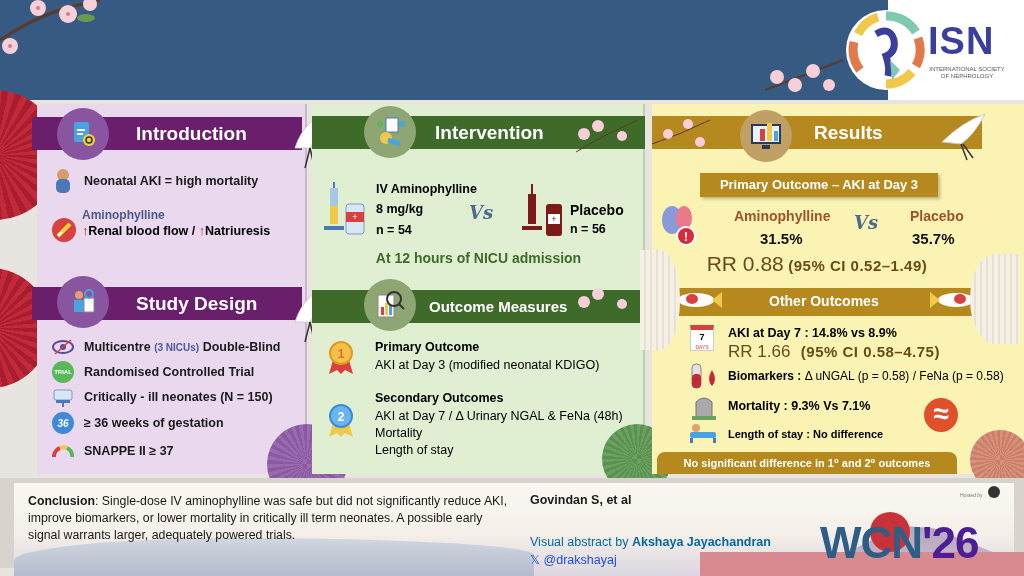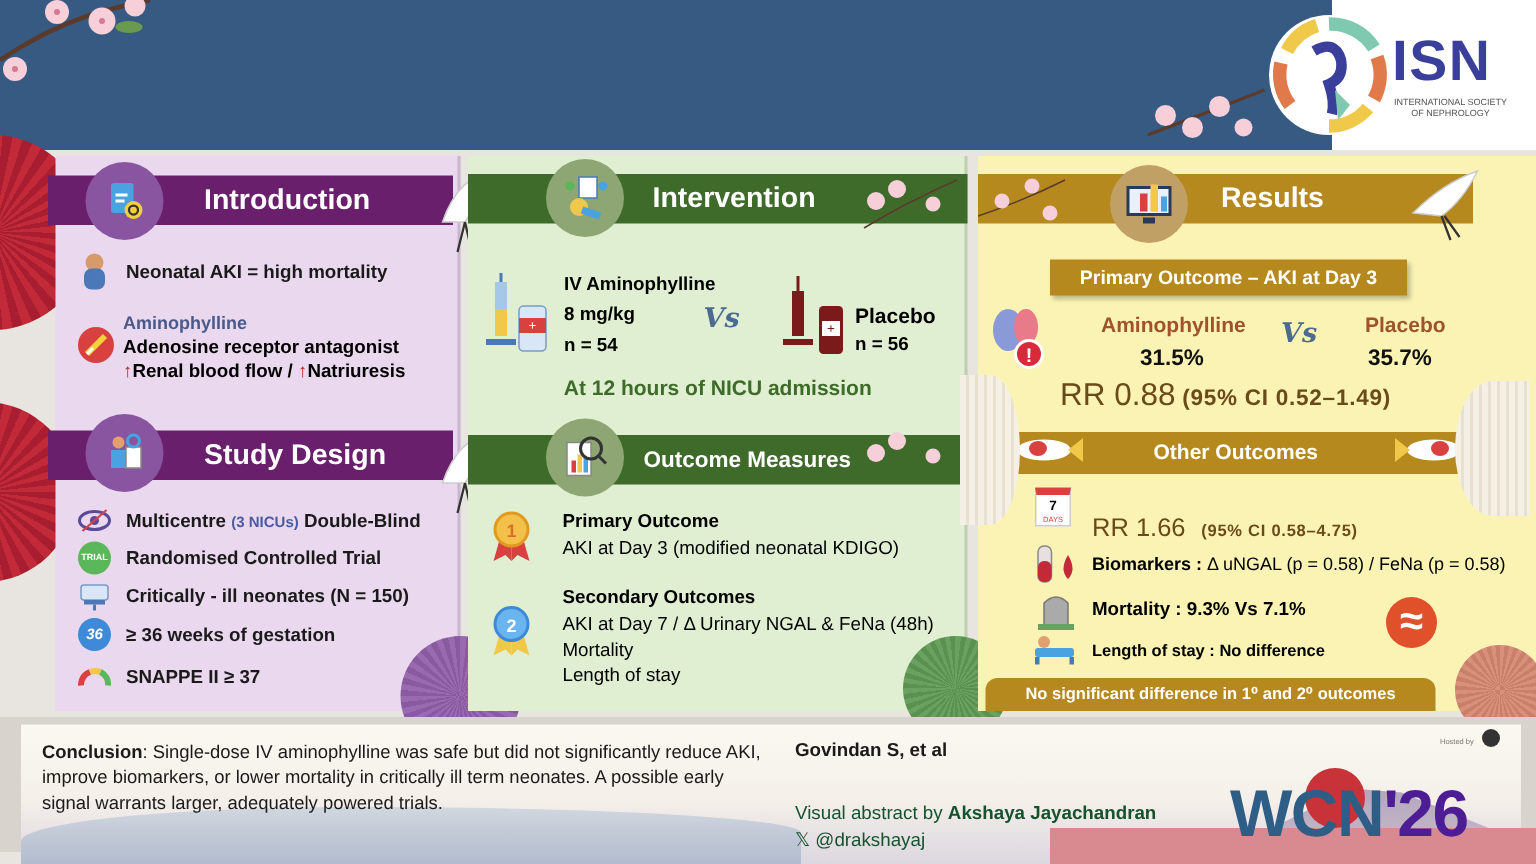--- a/index.html
+++ b/index.html
@@ -37,22 +37,22 @@
 
   .fan { position: absolute; border-radius: 50%; }
 
   .vs { font-family: "DejaVu Serif", serif; font-style: italic; font-weight: bold; color: #4a6a90; font-size: 18px; position: absolute; }
 
   .footer { position: absolute; left: 0; top: 478px; width: 1024px; height: 90px; background: #d8d3cc; }
   .footer-card { position: absolute; left: 14px; top: 5px; width: 1000px; height: 93px; background: linear-gradient(180deg, #fbf8f2 0%, #f4efe9 55%, #dcd6e0 100%); }
   .wave { position: absolute; left: 14px; top: 60px; width: 520px; height: 40px; background: linear-gradient(180deg, #bcc8d8, #94a9c2); border-top-left-radius: 60% 80%; border-top-right-radius: 80% 60%; opacity: .6; }
   .concl { position: absolute; left: 28px; top: 15px; width: 480px; font-size: 12.3px; line-height: 17px; color: #1a1a1a; }
   .author { position: absolute; left: 530px; top: 15px; font-size: 12.5px; font-weight: bold; color: #1a1a1a; }
-  .va { position: absolute; left: 530px; top: 57px; font-size: 12.5px; color: #14532d; }
-  .handle { position: absolute; left: 530px; top: 74px; font-size: 12.5px; color: #14532d; }
+  .va { position: absolute; left: 530px; top: 57px; font-size: 12.5px; color: #0369a1; }
+  .handle { position: absolute; left: 530px; top: 74px; font-size: 12.5px; color: #1d4ed8; }
   .wcn { position: absolute; left: 820px; top: 518px; font-size: 44px; font-weight: bold; letter-spacing: -1px; }
   .wcn .a { color: #2e5e86; }
   .wcn .b { color: #4c1d95; }
   .sun { position: absolute; left: 870px; top: 512px; width: 40px; height: 40px; border-radius: 50%; background: #c73338; }
   .mountain { position: absolute; left: 800px; top: 520px; width: 224px; height: 56px; background: linear-gradient(180deg,#9e8fb0,#c9b8c6); clip-path: polygon(0 100%, 45% 10%, 60% 15%, 100% 80%, 100% 100%); opacity:.8; }
   .pink-band { position: absolute; left: 700px; top: 552px; width: 324px; height: 24px; background: #d98a90; }
 </style>
 </head>
 <body>
 
@@ -128,21 +128,20 @@
 
   <div style="position:absolute;left:15px;top:104px;">
     <span class="ico" style="position:absolute;left:0;top:10px;width:24px;height:24px;border-radius:50%;background:#d94040;">
       <svg width="16" height="16">
           <line x1="2" y1="14" x2="14" y2="2" stroke="#f3d13a" stroke-width="4"></line>
           <line x1="2" y1="14" x2="6" y2="10" stroke="#fff" stroke-width="2"></line>
         </svg>
     </span>
     <div style="position:absolute;left:30px;top:0;width:230px;">
       <div style="color:#4a5a8a;font-weight:bold;font-size:12px;">Aminophylline</div>
-      <div style="font-weight:bold;font-size:12.5px;margin-top:2px;">Adenosine receptor antagonist</div>
       <div style="font-weight:bold;font-size:12.5px;margin-top:2px;">
         <span style="color:#c0202a;">↑</span><span>Renal blood flow / </span><span style="color:#c0202a;">↑</span><span>Natriuresis</span>
       </div>
     </div>
   </div>
 
   <div class="band band-purple" style="left:-5px;top:183px;width:270px;"></div>
   <div class="circle-icon ci-purple" style="left:20px;top:172px;">
     <svg width="28" height="28">
         <circle cx="10" cy="7" r="4" fill="#e0a070"></circle>
@@ -352,23 +351,24 @@
   <svg style="position:absolute;left:278px;top:180px" width="50" height="34">
       <ellipse cx="26" cy="16" rx="18" ry="7" fill="#fff"></ellipse>
       <ellipse cx="30" cy="15" rx="6" ry="5" fill="#d94040"></ellipse>
       <path d="M10 16 L0 8 L0 24 Z" fill="#f0c84a"></path>
     </svg>
 
   <div style="position:absolute;left:38px;top:221px;width:24px;height:26px;background:#fff;border:1px solid #ccc;border-top:5px solid #d94040;text-align:center;line-height:10px;">
     <div style="font-size:9px;font-weight:bold;margin-top:2px;">7</div>
     <div style="font-size:5px;color:#d94040;">DAYS</div>
   </div>
+  <div style="position:absolute;left:76px;top:222px;font-weight:bold;font-size:12.5px;">AKI at Day 7 : 14.8% vs 8.9%</div>
   <div style="position:absolute;left:76px;top:238px;color:#6b4a1a;white-space:nowrap;">
     <span style="font-size:17px;">RR 1.66</span>
-    <span style="font-size:11px;font-weight:bold;margin-left:6px;letter-spacing:.5px;">(95% CI 0.58–4.75)</span>
+    <span style="font-size:15px;font-weight:bold;margin-left:6px;letter-spacing:.5px;">(95% CI 0.58–4.75)</span>
   </div>
   <svg style="position:absolute;left:38px;top:258px" width="30" height="30">
       <rect x="2" y="2" width="9" height="24" rx="4" fill="#e8e0e0" stroke="#888"></rect>
       <rect x="2" y="12" width="9" height="14" rx="4" fill="#c22a3a"></rect>
       <path d="M22 8 Q28 18 22 24 Q16 18 22 8 Z" fill="#c22a3a"></path>
     </svg>
   <div style="position:absolute;left:76px;top:265px;font-size:12px;white-space:nowrap;">
     <span style="font-weight:bold;">Biomarkers : </span><span>Δ uNGAL (p = 0.58) / FeNa (p = 0.58)</span>
   </div>
   <svg style="position:absolute;left:40px;top:290px" width="24" height="26">

